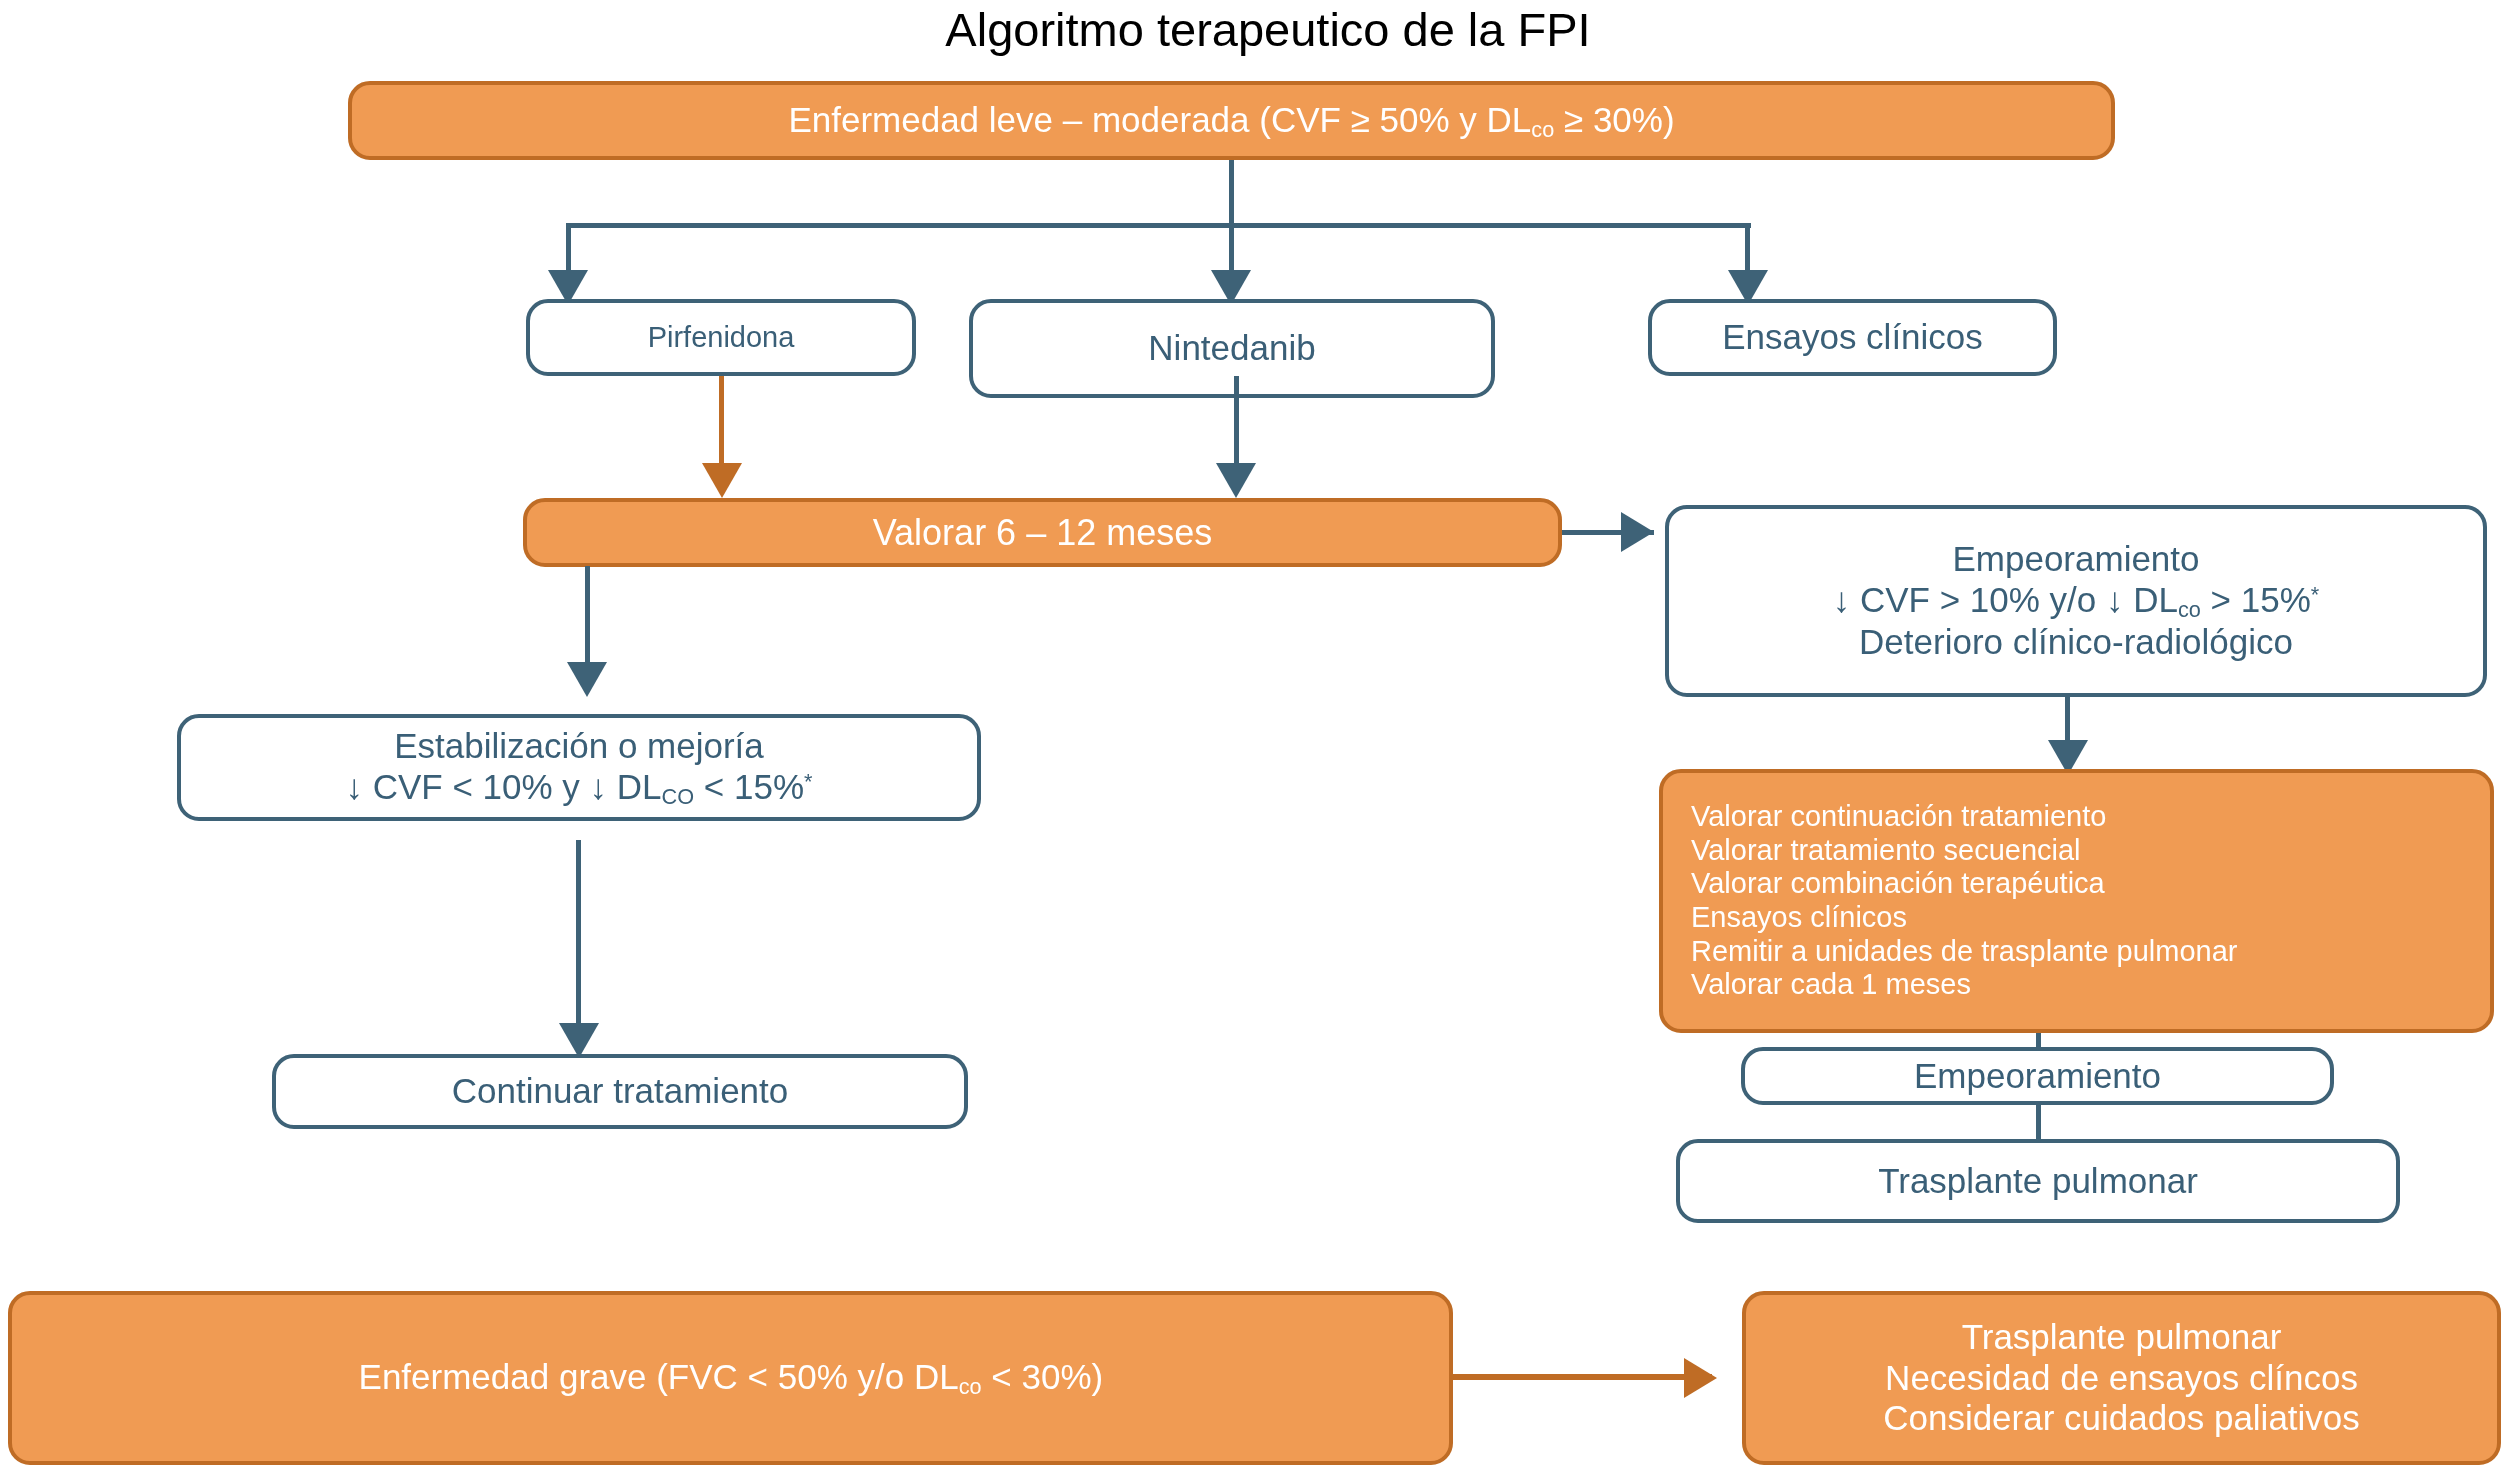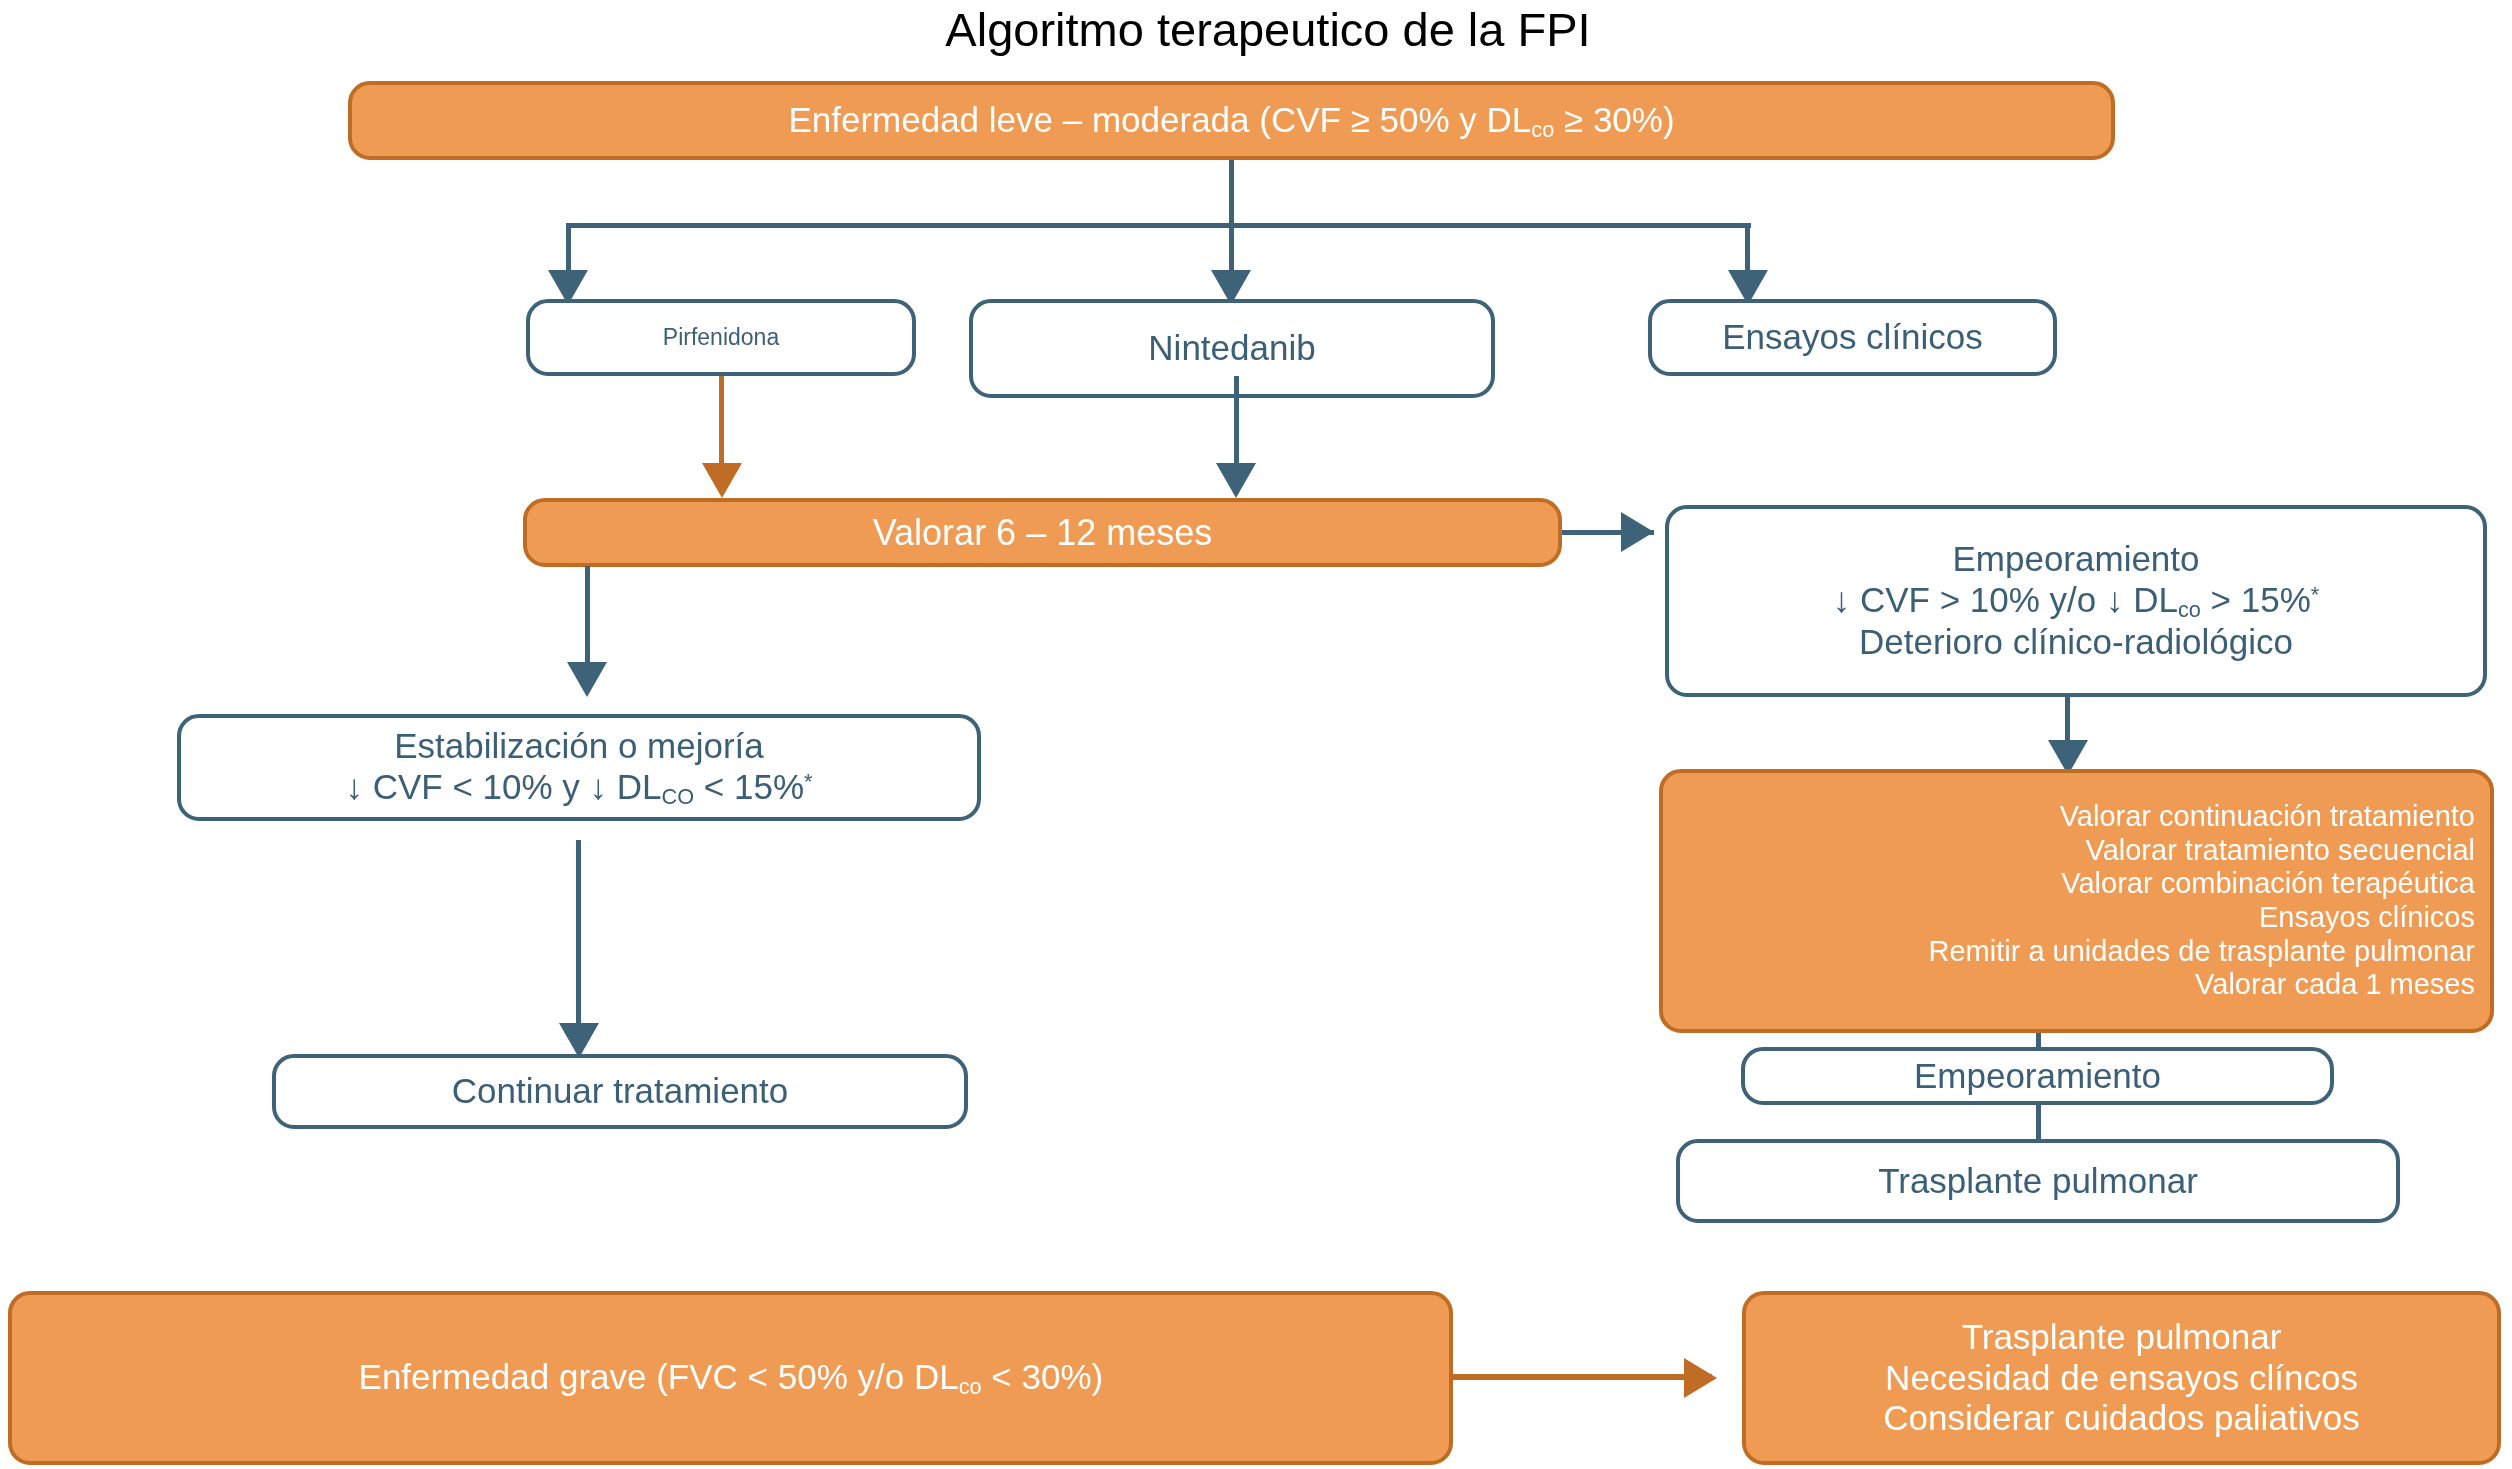--- a/index.html
+++ b/index.html
@@ -58,21 +58,21 @@
     display: block;
     width: 100%;
     padding: 0 15px;
     box-sizing: border-box;
   }
   .node.leftalign {
     justify-content: flex-start;
     text-align: left;
   }
   .node.leftalign .txt {
-    text-align: right;
+    text-align: left;
     padding-left: 28px;
   }
 
   sub { font-size: 0.62em; vertical-align: -0.22em; }
   sup { font-size: 0.62em; vertical-align: 0.45em; }
 
   .line-item { display: block; }
 
   
   .conn {
@@ -131,21 +131,21 @@
 
   <div class="conn vline-blue" style="left:566px; top:223px; height:52px;"></div>
   <div class="arrow-down-blue" style="left:548px; top:270px;"></div>
 
   <div class="conn vline-blue" style="left:1229px; top:223px; height:52px;"></div>
   <div class="arrow-down-blue" style="left:1211px; top:270px;"></div>
 
   <div class="conn vline-blue" style="left:1745px; top:223px; height:52px;"></div>
   <div class="arrow-down-blue" style="left:1728px; top:270px;"></div>
 
-  <div class="node white" style="left:526px; top:299px; width:390px; height:77px; font-size:23px;">
+  <div class="node white" style="left:526px; top:299px; width:390px; height:77px; font-size:29px;">
     <span class="txt">Pirfenidona</span>
   </div>
 
   <div class="node white" style="left:969px; top:299px; width:526px; height:99px; font-size:35px;">
     <span class="txt">Nintedanib</span>
   </div>
 
   <div class="node white" style="left:1648px; top:299px; width:409px; height:77px; font-size:35px;">
     <span class="txt">Ensayos clínicos</span>
   </div>

